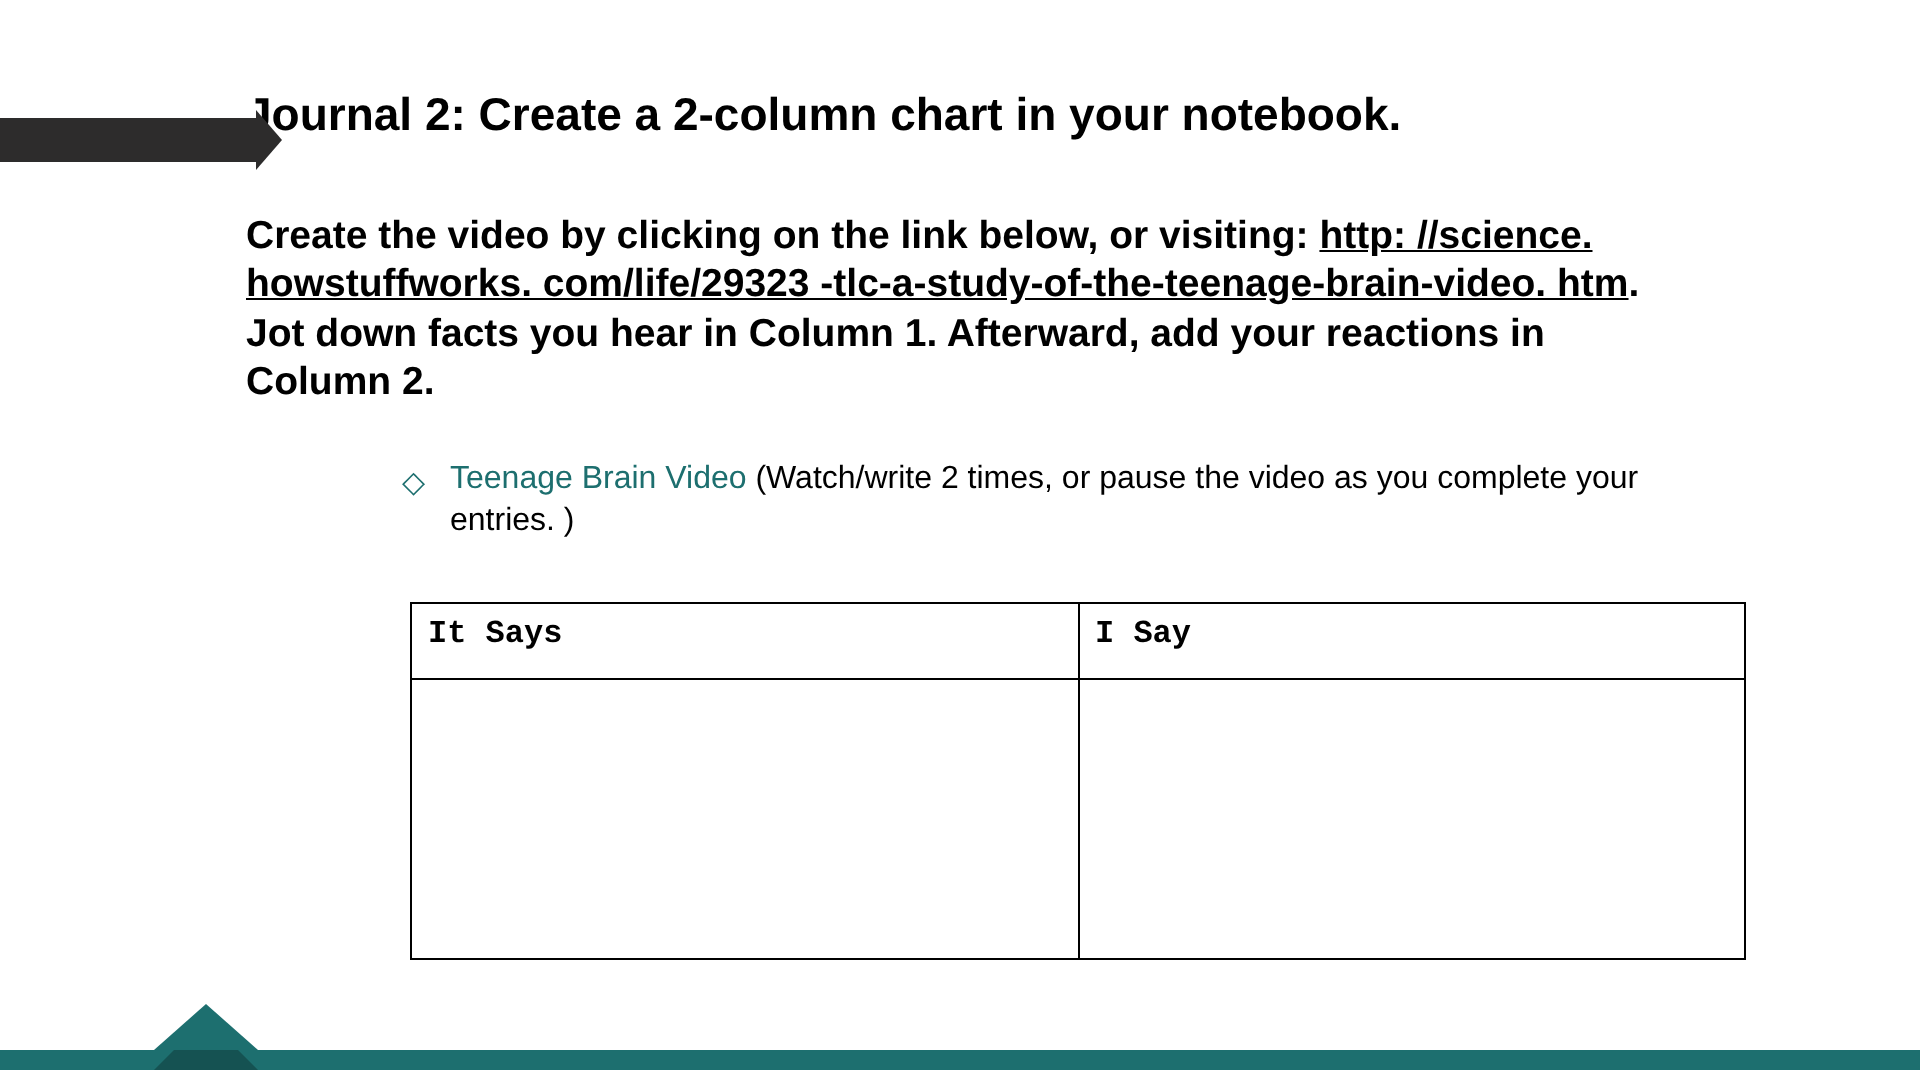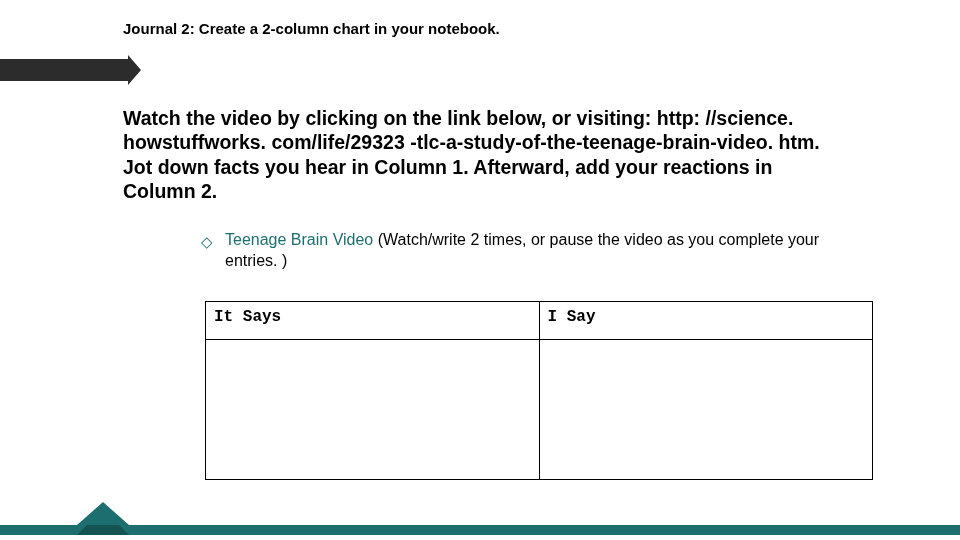--- a/index.html
+++ b/index.html
@@ -6,23 +6,23 @@
   body {
     width: 960px;
     height: 540px;
     background: #ffffff;
     font-family: Arial, Helvetica, sans-serif;
     position: relative;
     overflow: hidden;
   }
   .title {
     position: absolute;
-    top: 20px;
+    top: 44px;
     left: 123px;
-    font-size: 15px;
+    font-size: 23px;
     font-weight: bold;
     color: #000;
   }
   .bar-wrap {
     position: absolute;
     top: 55px;
     left: 0;
     width: 160px;
     height: 30px;
   }
@@ -48,20 +48,21 @@
     position: absolute;
     top: 106px;
     left: 123px;
     right: 115px;
     font-size: 19.5px;
     font-weight: bold;
     line-height: 1.25;
     color: #000;
   }
   .instructions .url {
+    text-decoration: underline;
   }
   .bullet-row {
     position: absolute;
     top: 230px;
     left: 225px;
     right: 115px;
     font-size: 16px;
     line-height: 1.3;
     color: #000;
   }
@@ -127,21 +128,21 @@
 <body>
 
 <div class="title">Journal 2:  Create a 2-column chart in your notebook.</div>
 
 <div class="bar-wrap">
   <div class="bar"></div>
   <div class="chev"></div>
 </div>
 
 <div class="instructions">
-  <span>Watch the video by clicking on the link below, or visiting: </span><span class="url">http: //science. howstuffworks. com/life/29323 -tlc-a-study-of-the-teenage-brain-video. htm</span><span>.  Jot down facts you hear in Column 1.  Afterward, add your reactions in Column 2.</span>
+  <span>Create the video by clicking on the link below, or visiting: </span><span class="url">http: //science. howstuffworks. com/life/29323 -tlc-a-study-of-the-teenage-brain-video. htm</span><span>.  Jot down facts you hear in Column 1.  Afterward, add your reactions in Column 2.</span>
 </div>
 
 <div class="bullet-row">
   <span class="diamond">◇</span>
   <span class="video-link">Teenage Brain Video</span><span>  (Watch/write 2 times, or pause the video as you complete your entries. )</span>
 </div>
 
 <table class="chart">
   <tbody>
       <tr>

